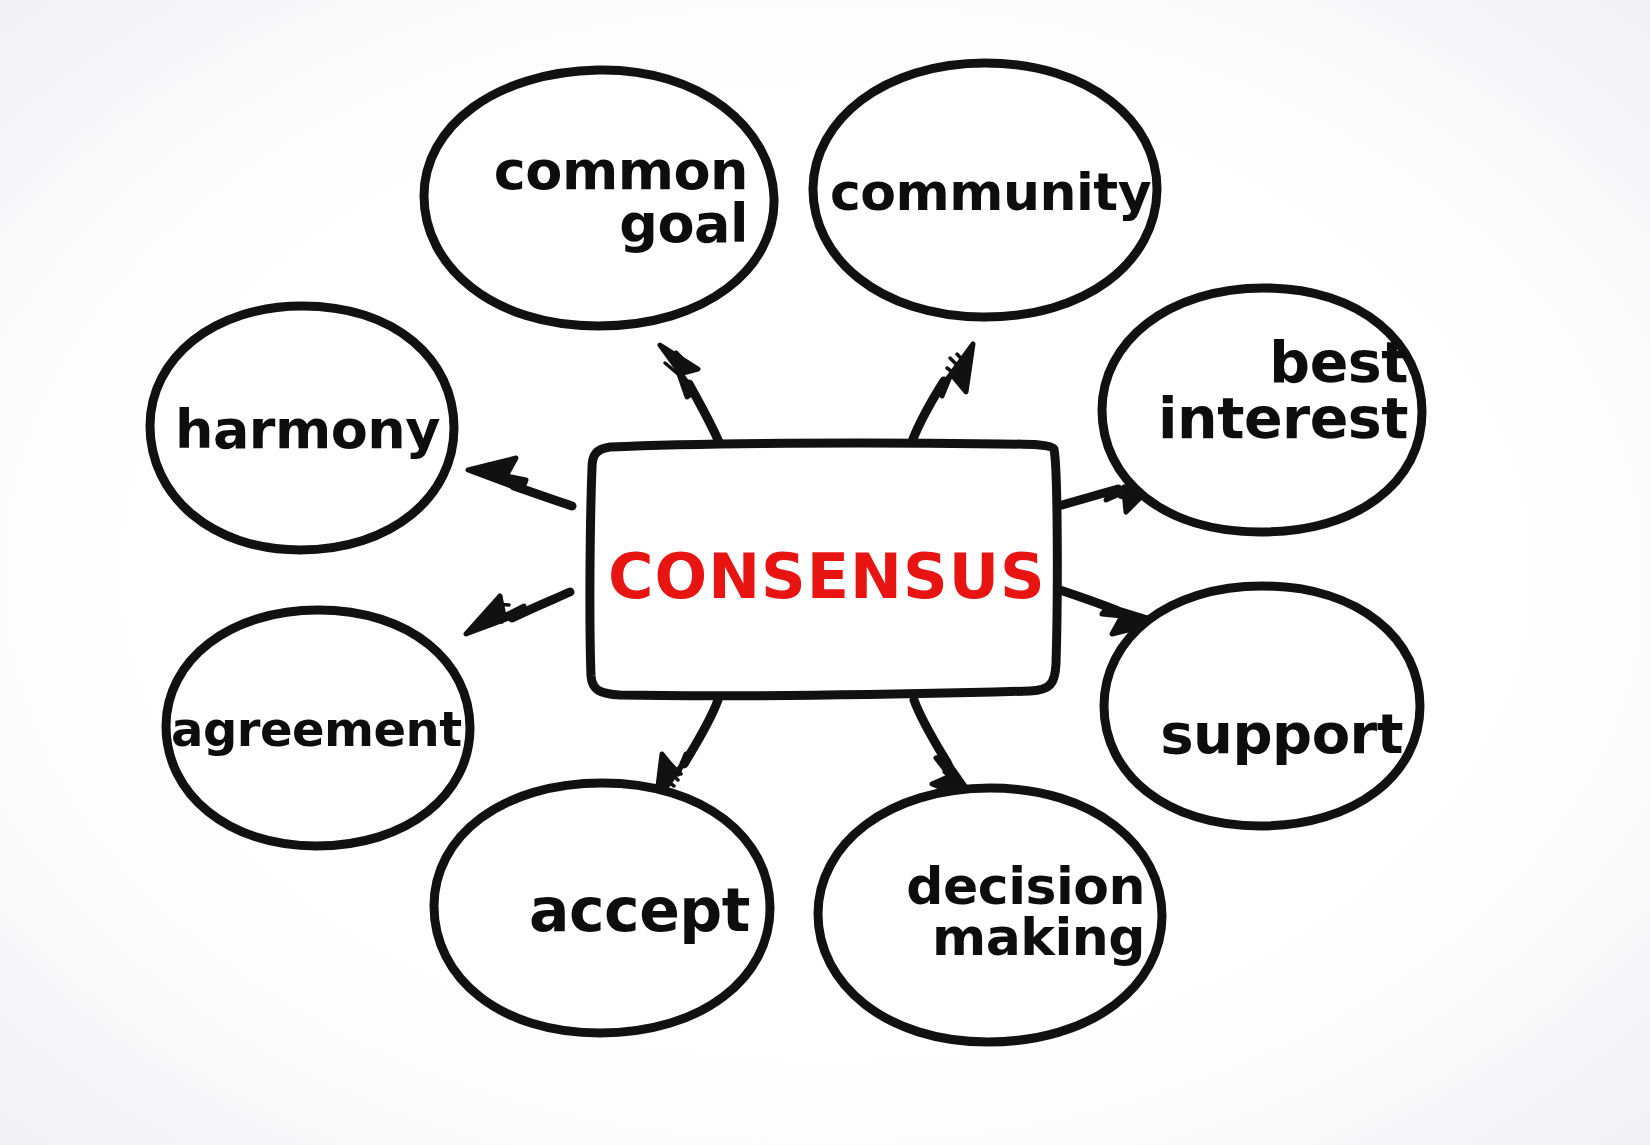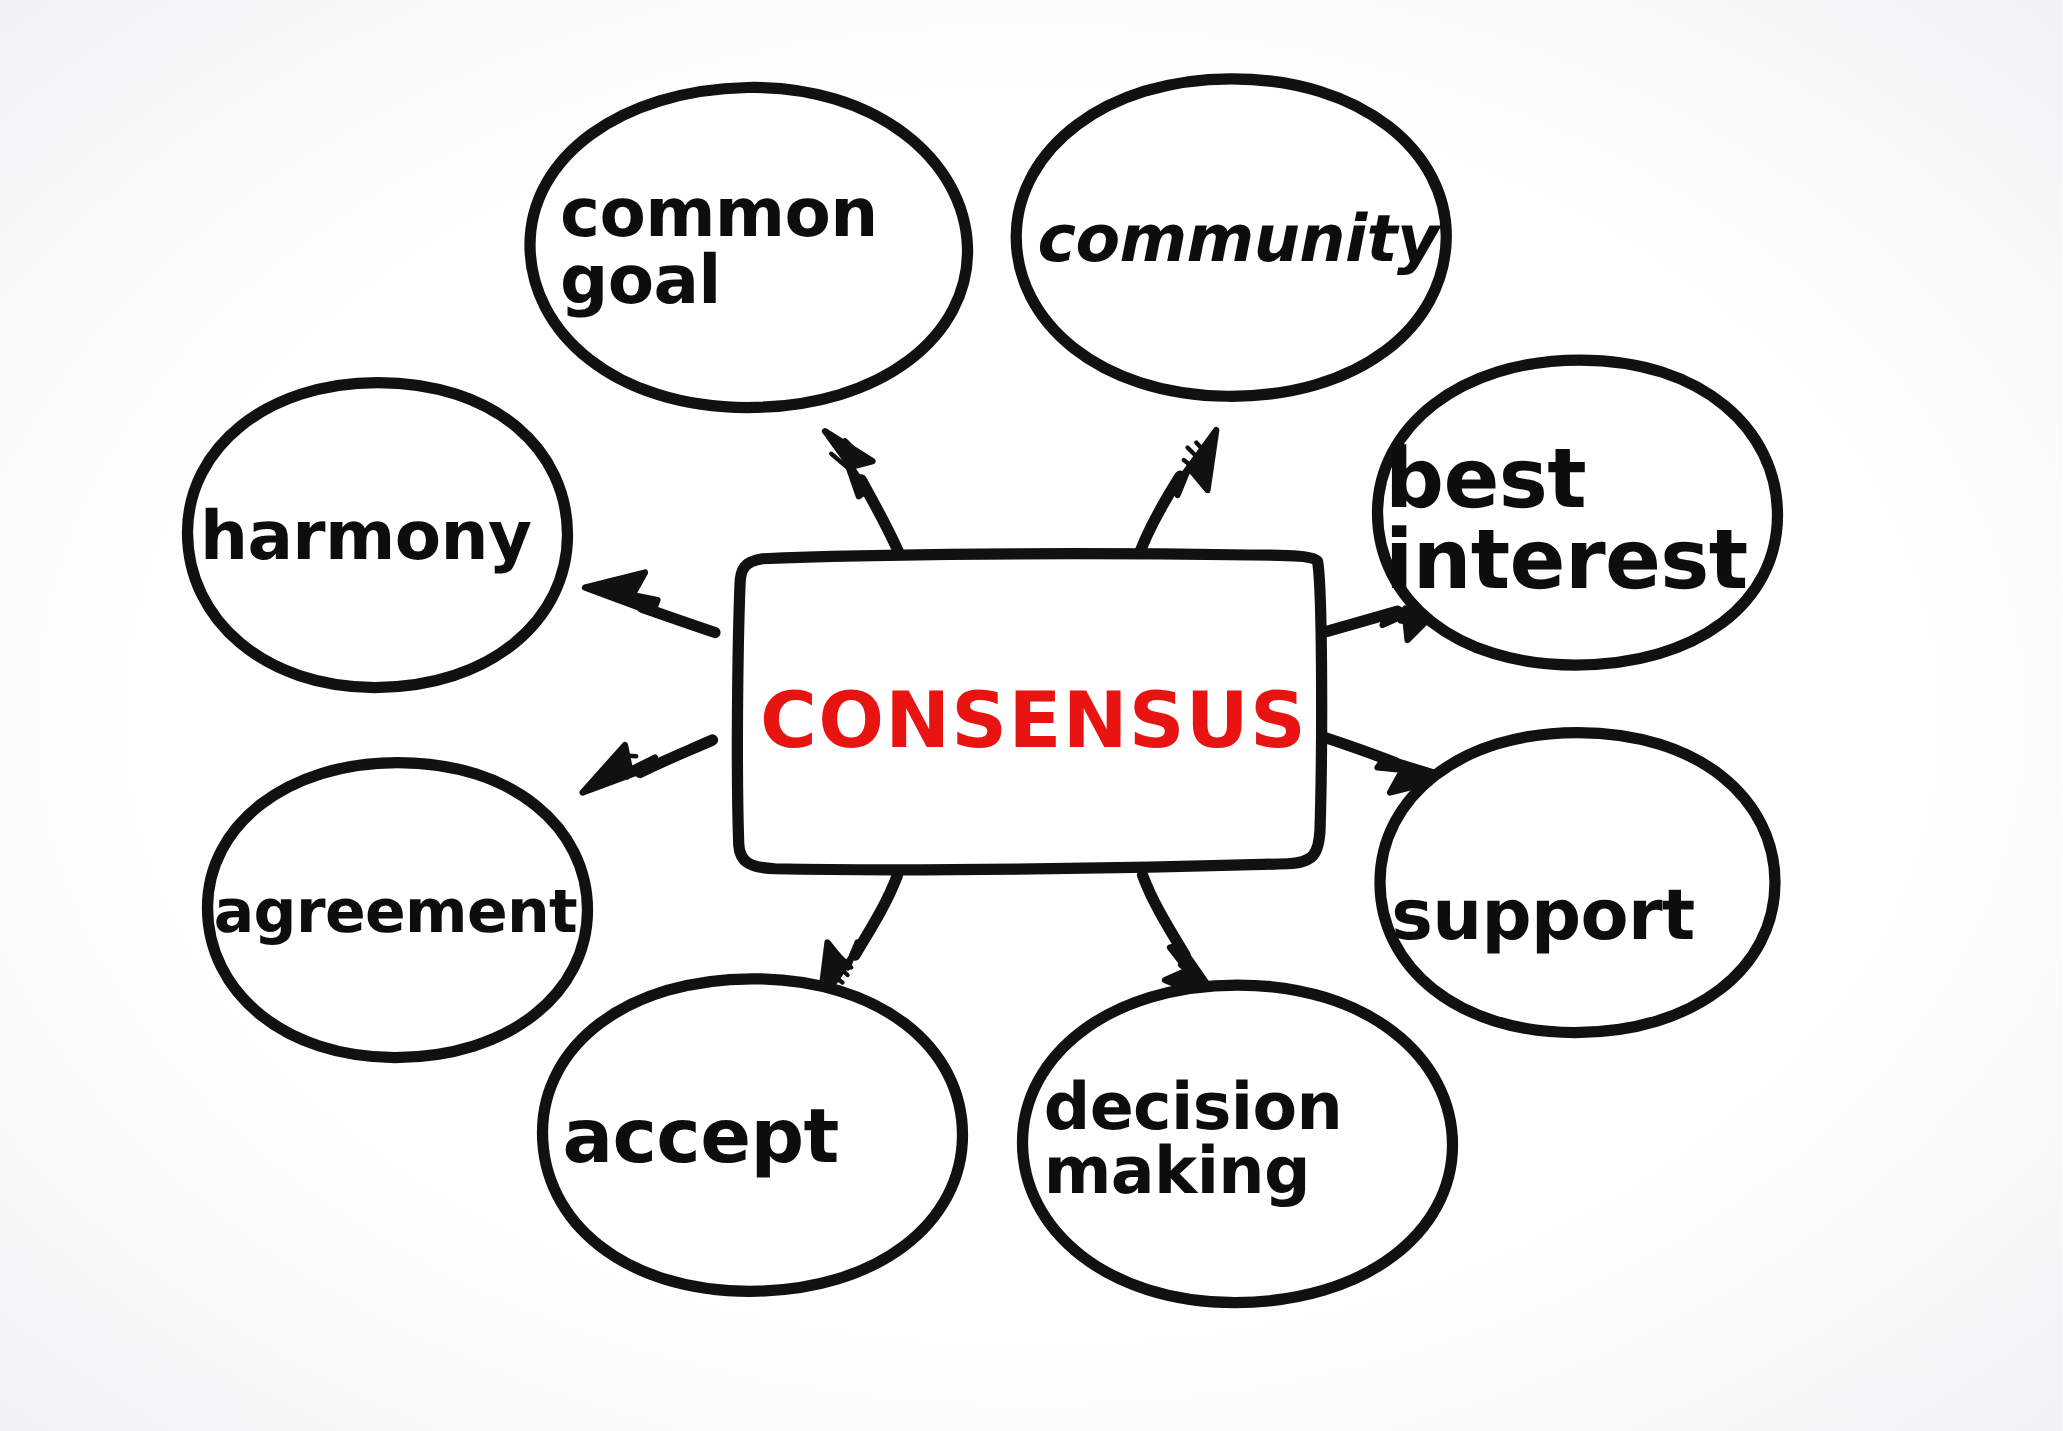--- a/index.html
+++ b/index.html
@@ -30,21 +30,21 @@
     position: absolute;
     left: 0;
     top: 0;
     width: 1650px;
     height: 1145px;
     display: block;
   }
   .node-label,
   .center-label {
     position: absolute;
-    text-align: left;
+    text-align: right;
     font-family: "DejaVu Sans", sans-serif;
     font-weight: 700;
     color: #0d0d0d;
     line-height: 0.98;
     letter-spacing: -0.5px;
     white-space: pre-line;
     pointer-events: none;
     transform: translate(-50%, -50%);
   }
   .center-label {
@@ -174,23 +174,23 @@
                C212,550 150,496 150,426
                C150,358 214,306 302,306 Z"></path>
     </g>
   </svg>
 
   <div class="center-label" style="left:823px; top:555px; width:430px;margin-top:22px;">CONSENSUS</div>
 
   <div class="node-label" style="left:598px; top:198px; width:300px; font-size:54px;">common
 goal</div>
 
-  <div class="node-label" style="left:985px; top:192px; width:310px; font-size:52px;font-style:italic;">community</div>
-
-  <div class="node-label" style="left:1258px; top:416px; width:300px; font-size:66px;">best
+  <div class="node-label" style="left:985px; top:192px; width:310px; font-size:52px;">community</div>
+
+  <div class="node-label" style="left:1258px; top:391px; width:300px; font-size:57px;">best
 interest</div>
 
   <div class="node-label" style="left:1258px; top:706px; width:290px; font-size:56px;margin-top:28px;">support</div>
 
   <div class="node-label" style="left:990px; top:912px; width:310px; font-size:52px;">decision
 making</div>
 
   <div class="node-label" style="left:600px; top:910px; width:300px; font-size:60px;">accept</div>
 
   <div class="node-label" style="left:316px; top:730px; width:290px; font-size:48px;">agreement</div>

